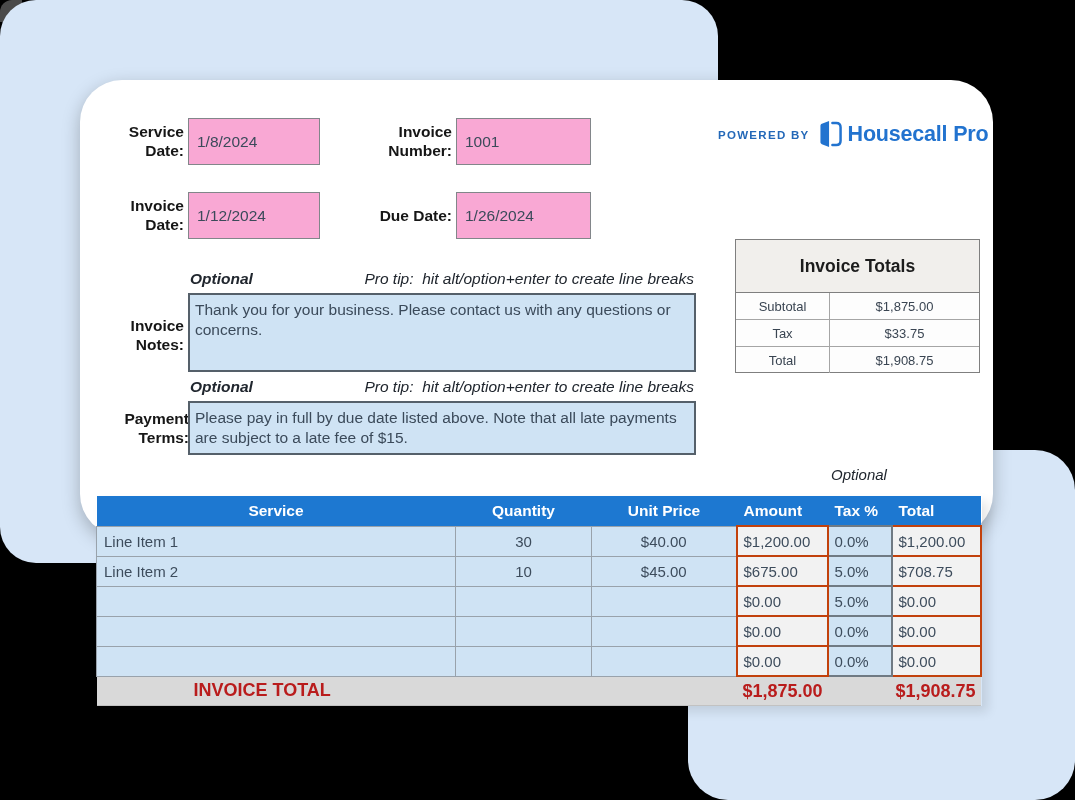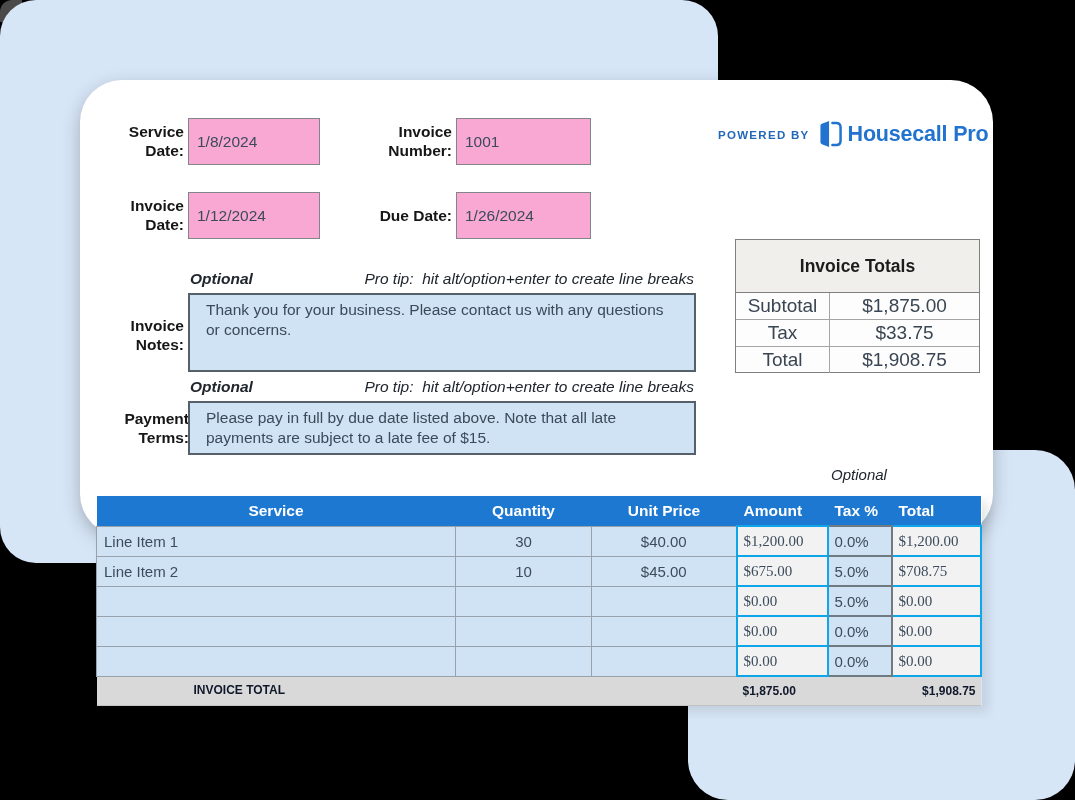--- a/index.html
+++ b/index.html
@@ -26,53 +26,53 @@
   
   .logo{position:absolute;left:638px;top:38px;height:32px;display:flex;align-items:center;}
   .powered-by{font-size:11.5px;font-weight:700;letter-spacing:1.3px;color:#2368b8;margin-right:9px;padding-top:2px;}
   .brand-name{font-size:21.5px;font-weight:700;color:#2273cf;letter-spacing:-0.2px;margin-left:6px;}
 
   
   .totals-box{position:absolute;left:655px;top:159px;width:245px;height:134px;border:1px solid #7f7f7f;
               box-sizing:border-box;background:#fdfdfd;}
   .totals-header{height:52px;background:#f1efec;border-bottom:1px solid #7f7f7f;display:flex;align-items:center;
                  justify-content:center;font-size:17.5px;font-weight:700;color:#1c1c1c;}
-  .totals-row{height:26px;display:flex;border-bottom:1px solid #a5a5a5;font-size:19px;color:#3a4552;}
+  .totals-row{height:26px;display:flex;border-bottom:1px solid #a5a5a5;font-size:13px;color:#3a4552;}
   .totals-row:last-child{border-bottom:none;}
   .totals-label{width:93px;border-right:1px solid #a5a5a5;display:flex;align-items:center;justify-content:center;}
   .totals-value{flex:1;display:flex;align-items:center;justify-content:center;}
 
   
   .opt-row{position:absolute;left:108px;width:508px;height:18px;font-size:15.5px;color:#20262e;}
   .opt-label{position:absolute;left:2px;font-style:italic;font-weight:700;}
   .pro-tip{position:absolute;right:2px;font-style:italic;white-space:pre-wrap;}
 
   
   .txtbox{position:absolute;left:108px;width:508px;background:#cfe3f4;border:2px solid #55606a;box-sizing:border-box;
-          font-size:15.5px;line-height:20px;color:#3b4a5a;padding:5px 16px;}
+          font-size:15.5px;line-height:20px;color:#3b4a5a;padding:5px 5px;}
   .notes-box{top:213px;height:79px;}
   .terms-box{top:321px;height:54px;}
 
   .tax-optional{position:absolute;left:747px;top:386px;width:64px;text-align:center;font-style:italic;
                 font-size:15px;color:#20262e;}
 
   
   table.items{position:absolute;left:16px;top:416px;width:884px;border-collapse:collapse;table-layout:fixed;
               box-shadow:6px 6px 10px rgba(0,0,0,0.10);}
   table.items th{height:27px;background:#1d78d1;color:#ffffff;font-size:15.5px;font-weight:700;border:none;}
   table.items th.c{text-align:center;}
   table.items th.l{text-align:left;padding-left:7px;}
   table.items td{height:26px;font-size:15px;color:#3d4c5c;line-height:25px;overflow:hidden;}
   td.inp{background:#cfe3f4;border:1px solid #99a2ab;}
   td.inp.l{text-align:left;padding-left:7px;}
   td.inp.c{text-align:center;}
-  td.calc{background:#f2f2f2;border:2px solid #0ea5e9;text-align:left;padding-left:6px;font-family:Liberation Serif, serif;}
+  td.calc{background:#f2f2f2;border:2px solid #c2410c;text-align:left;padding-left:6px;}
   td.taxc{background:#cfe3f4;border:2px solid #707a83;text-align:left;padding-left:6px;}
   tr.total-row td{background:#d9d9d9;border:none;border-top:1px solid #8a8a8a;border-bottom:1px solid #c2c2c2;
-                  font-weight:700;font-size:12px;color:#0f172a;}
+                  font-weight:700;font-size:18px;color:#b91c1c;}
   td.total-label{padding-left:97px;text-align:left;}
   td.total-amount{padding-left:6px;text-align:left;}
   td.total-grand{padding-right:5px;text-align:right;}
 </style>
 </head>
 <body>
 
 <div class="corner-artifact"></div>
 <div class="bg-rect-tl"></div>
 <div class="bg-rect-br"></div>

